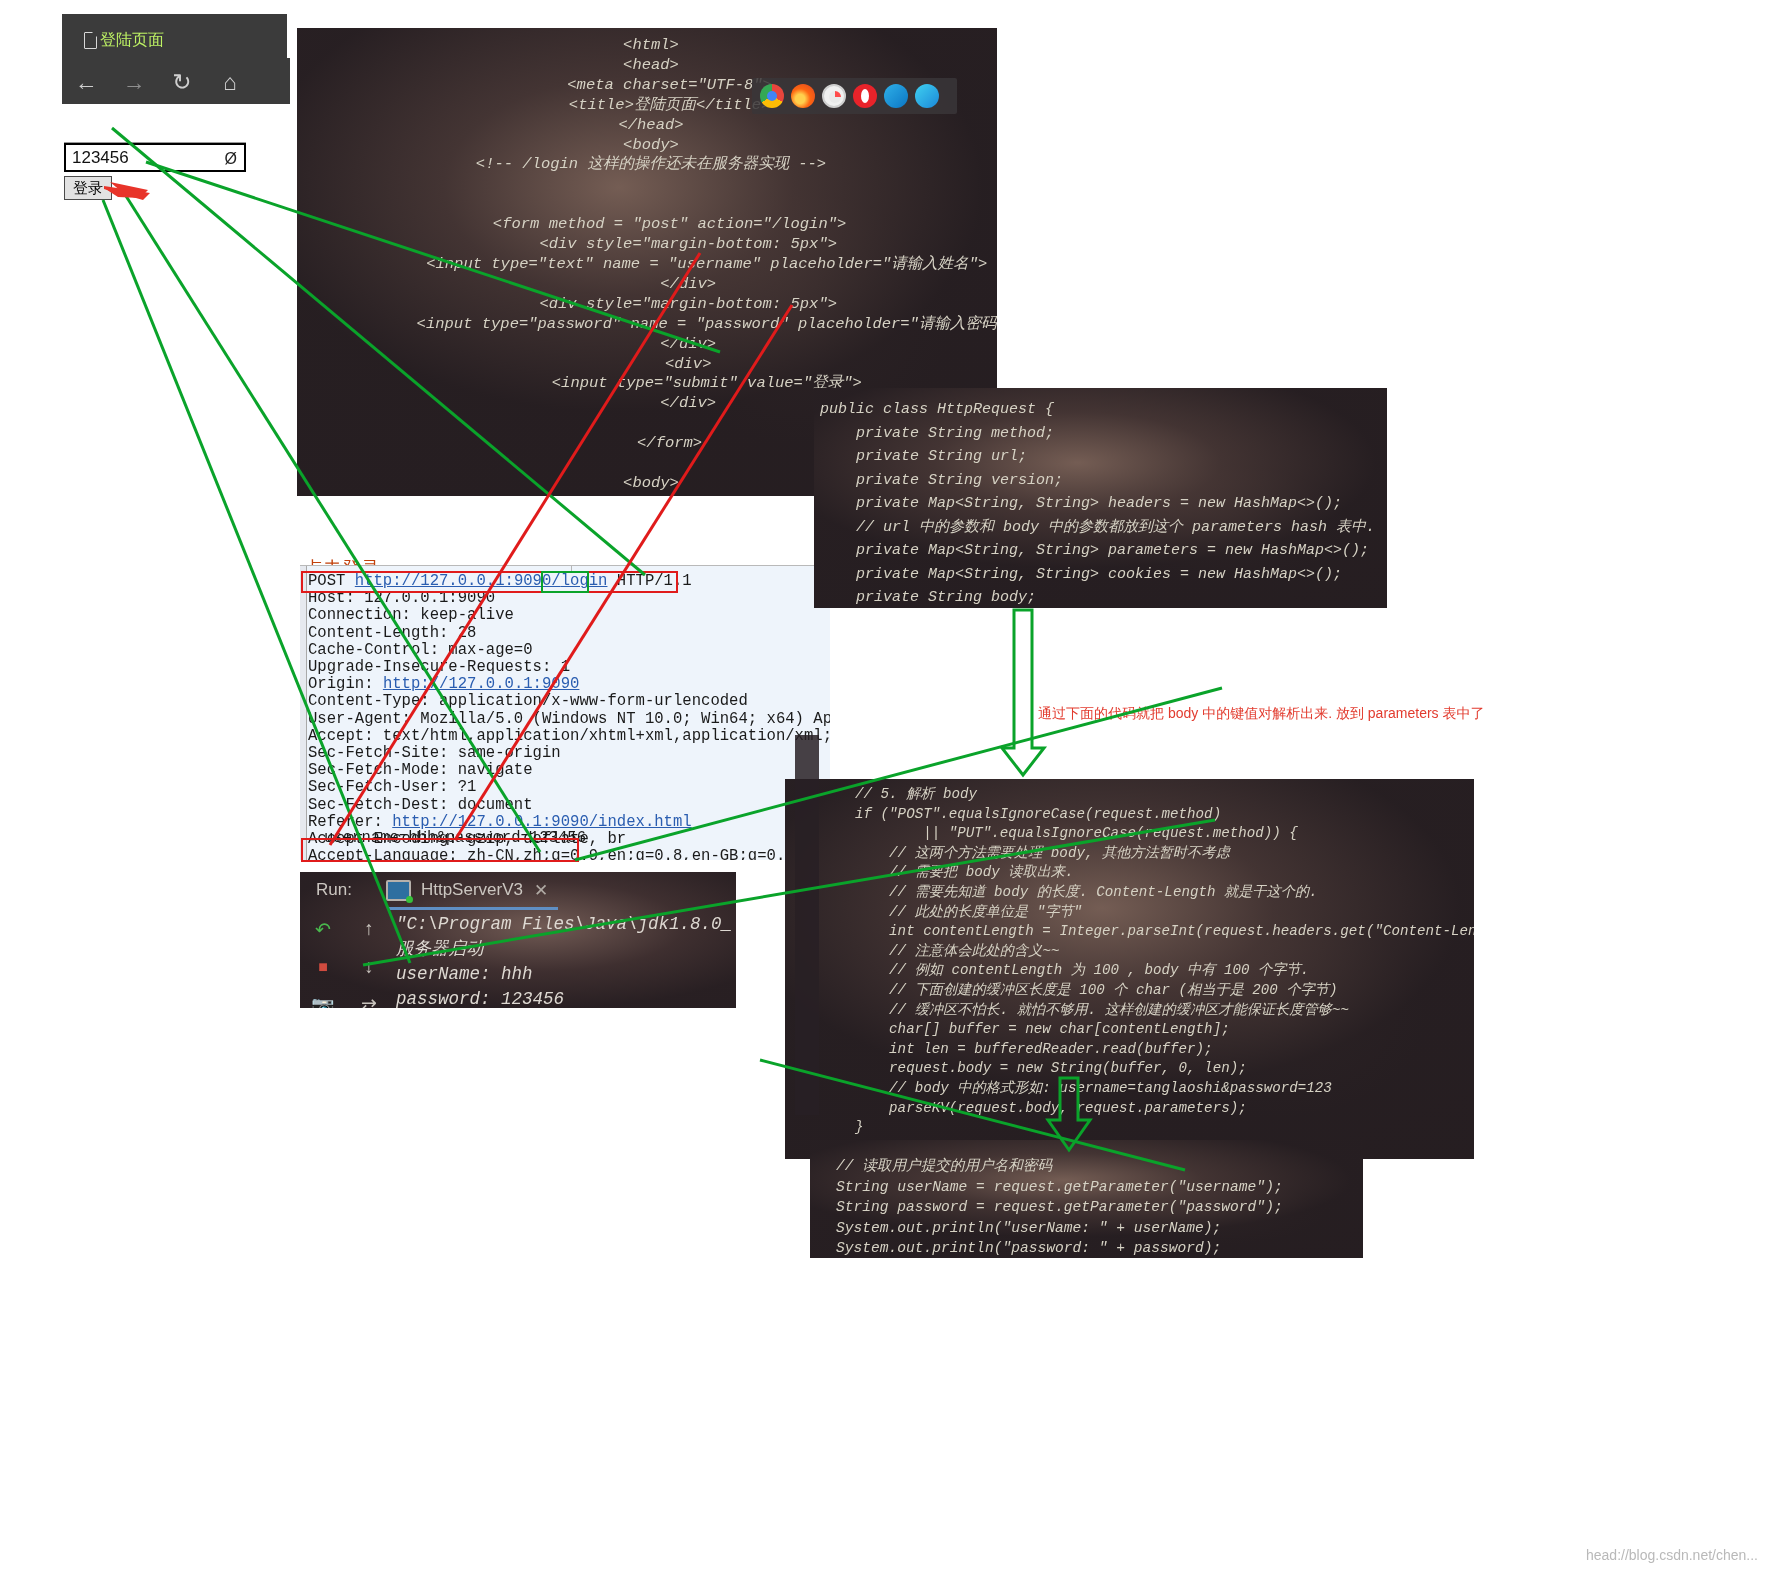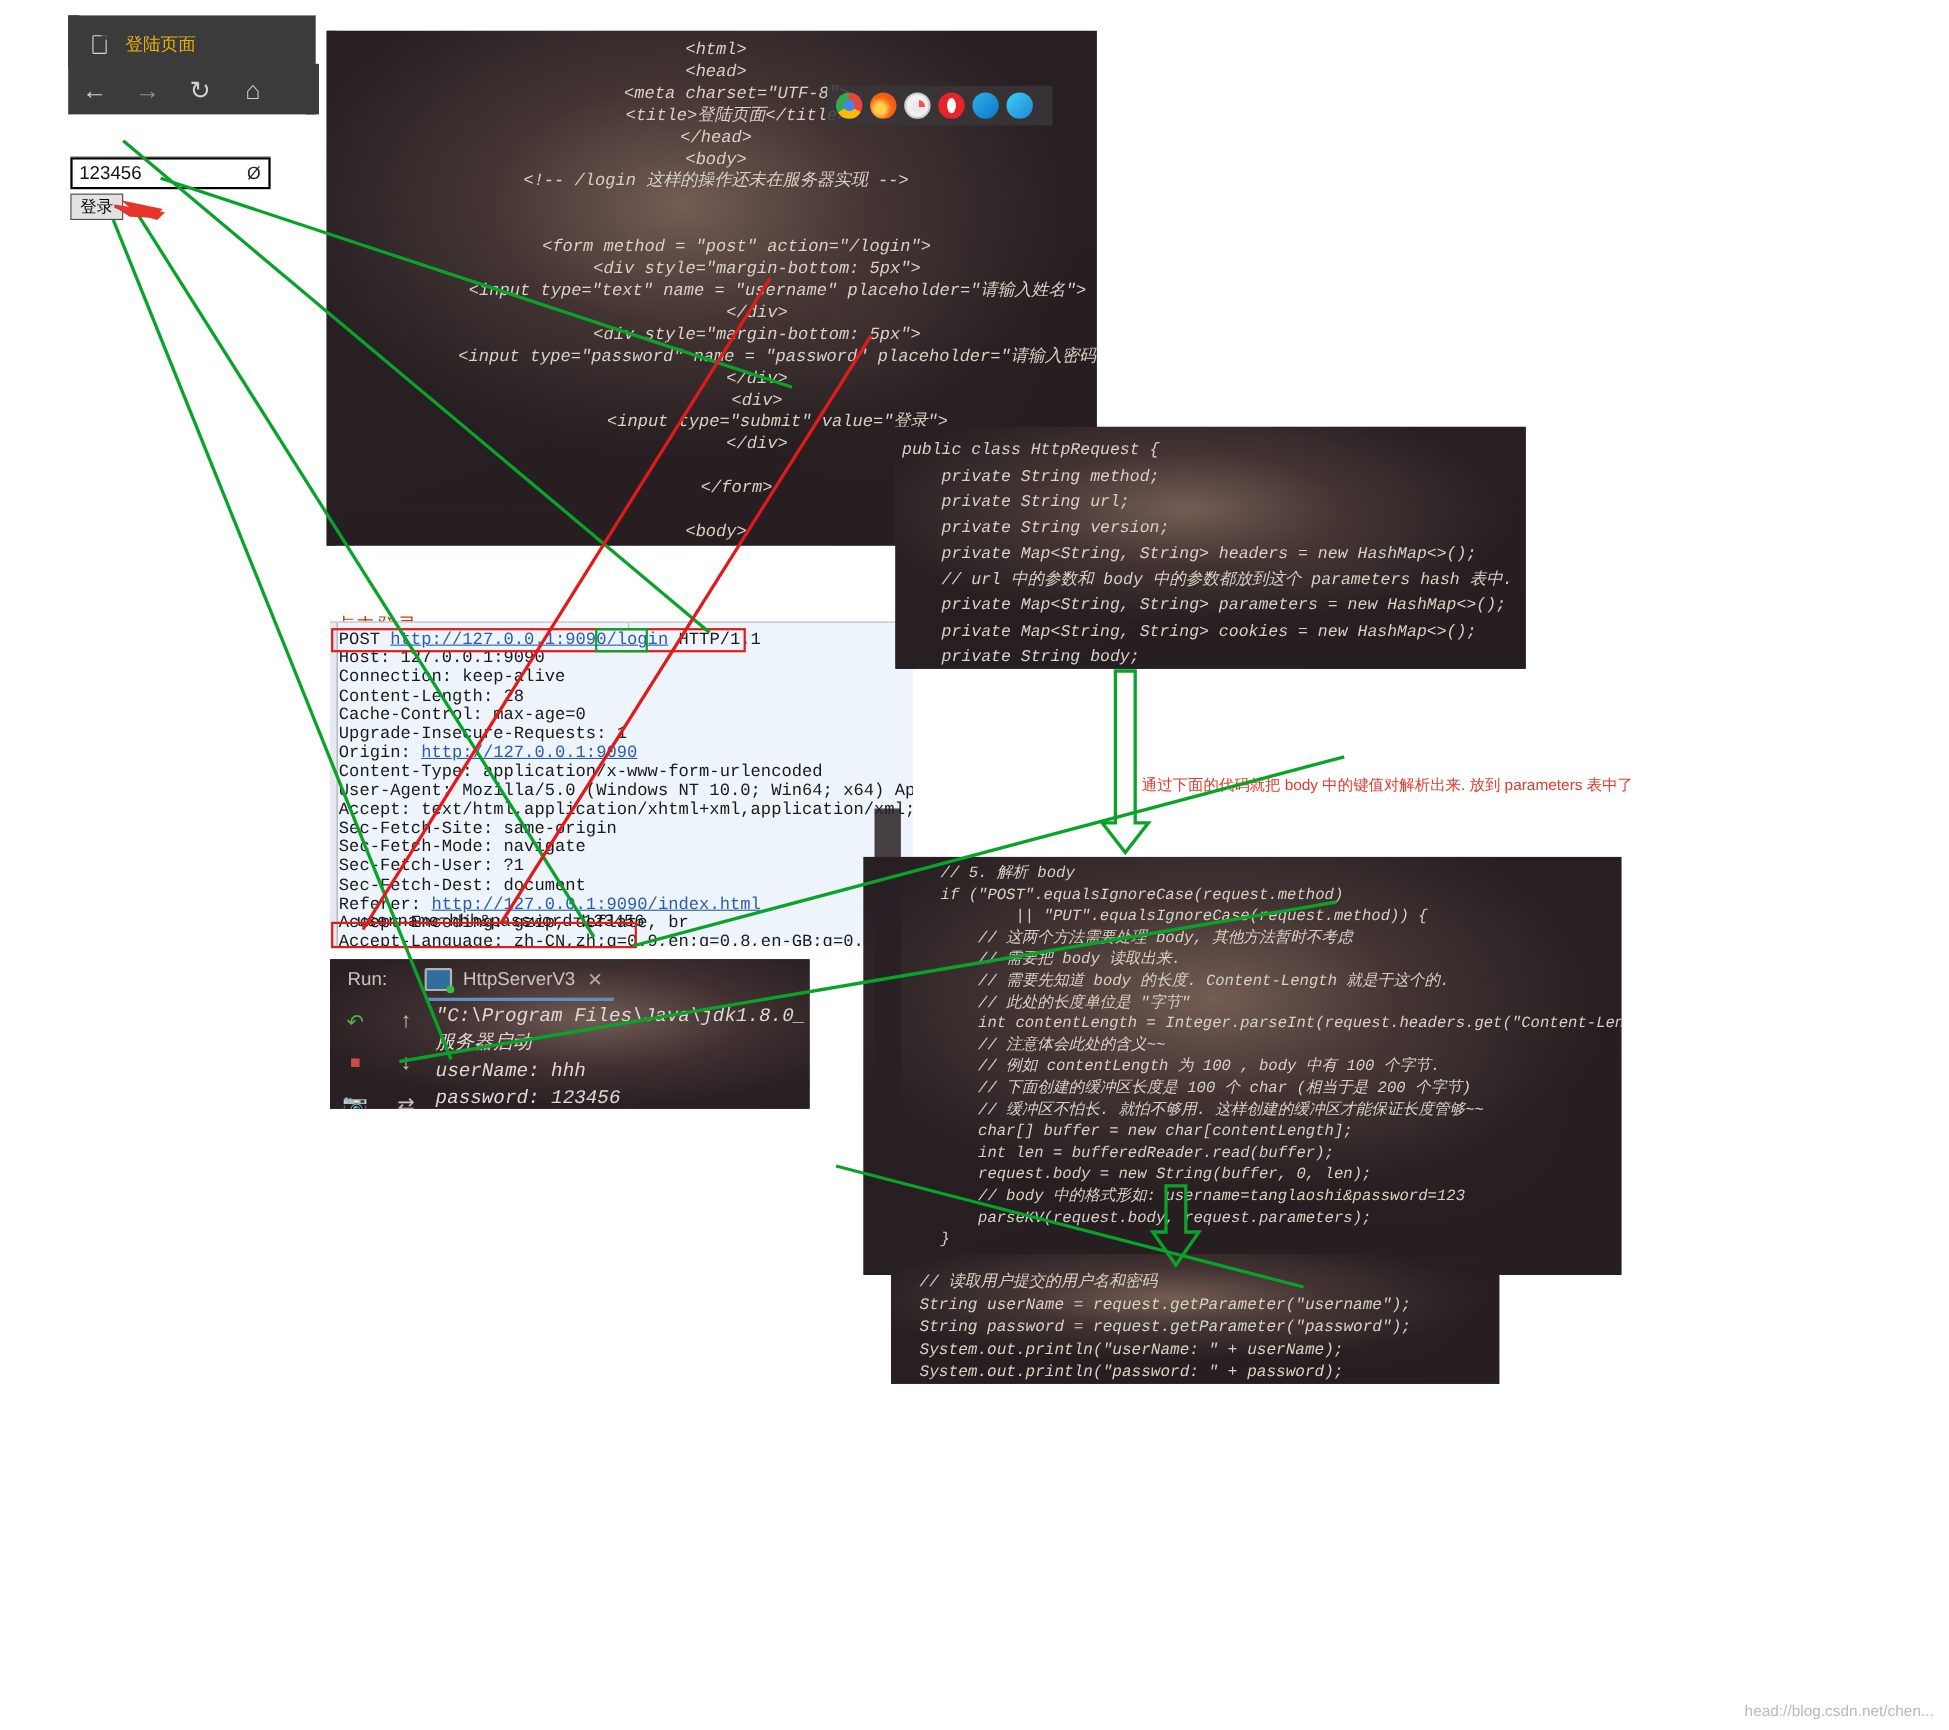--- a/index.html
+++ b/index.html
@@ -7,22 +7,22 @@
     width:1772px; height:1573px; position:relative; overflow:hidden;
     font-family:"Liberation Sans", sans-serif;
   }
   .abs { position:absolute; }
 
   
   #browser { left:62px; top:14px; width:225px; height:90px; background:#3b3b3b; }
   #browser-tabbar { position:absolute; left:0; top:0; width:100%; height:46px; }
   #tab {
     position:absolute; left:12px; top:7px; height:38px;
-    display:flex; align-items:center; gap:17px; padding:0 10px;
-    color:#eab308; font-size:16px; white-space:nowrap;
+    display:flex; align-items:center; gap:3px; padding:0 10px;
+    color:#bef264; font-size:16px; white-space:nowrap;
   }
   #tab .page-glyph{
     width:13px;height:17px;border:1.6px solid #d8d8d8;border-radius:1px;
     position:relative; box-sizing:border-box;
   }
   #tab .page-glyph:after{
     content:""; position:absolute; right:-1px; top:-1px;
     border-left:5px solid transparent; border-top:5px solid #3b3b3b;
   }
   #browser-nav {

